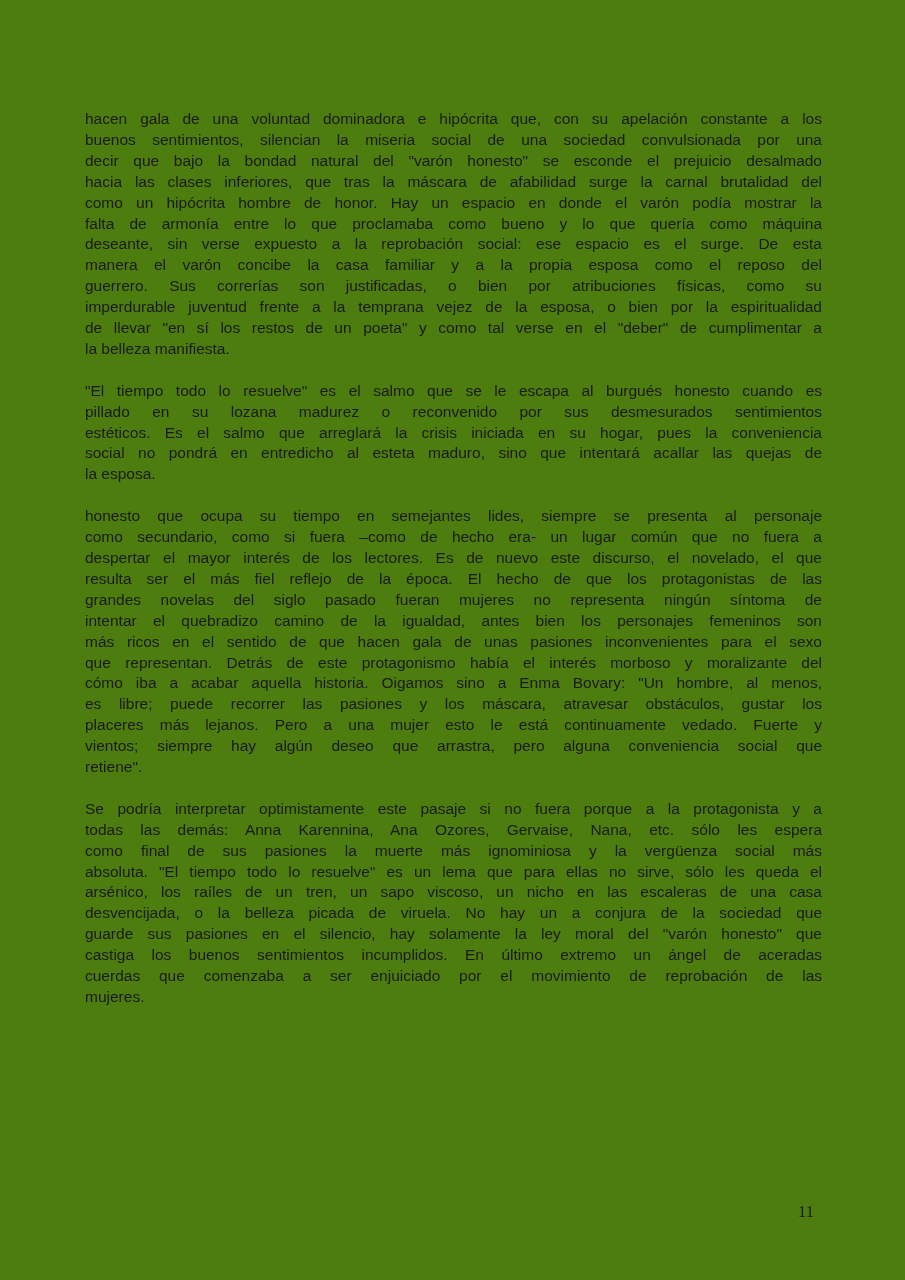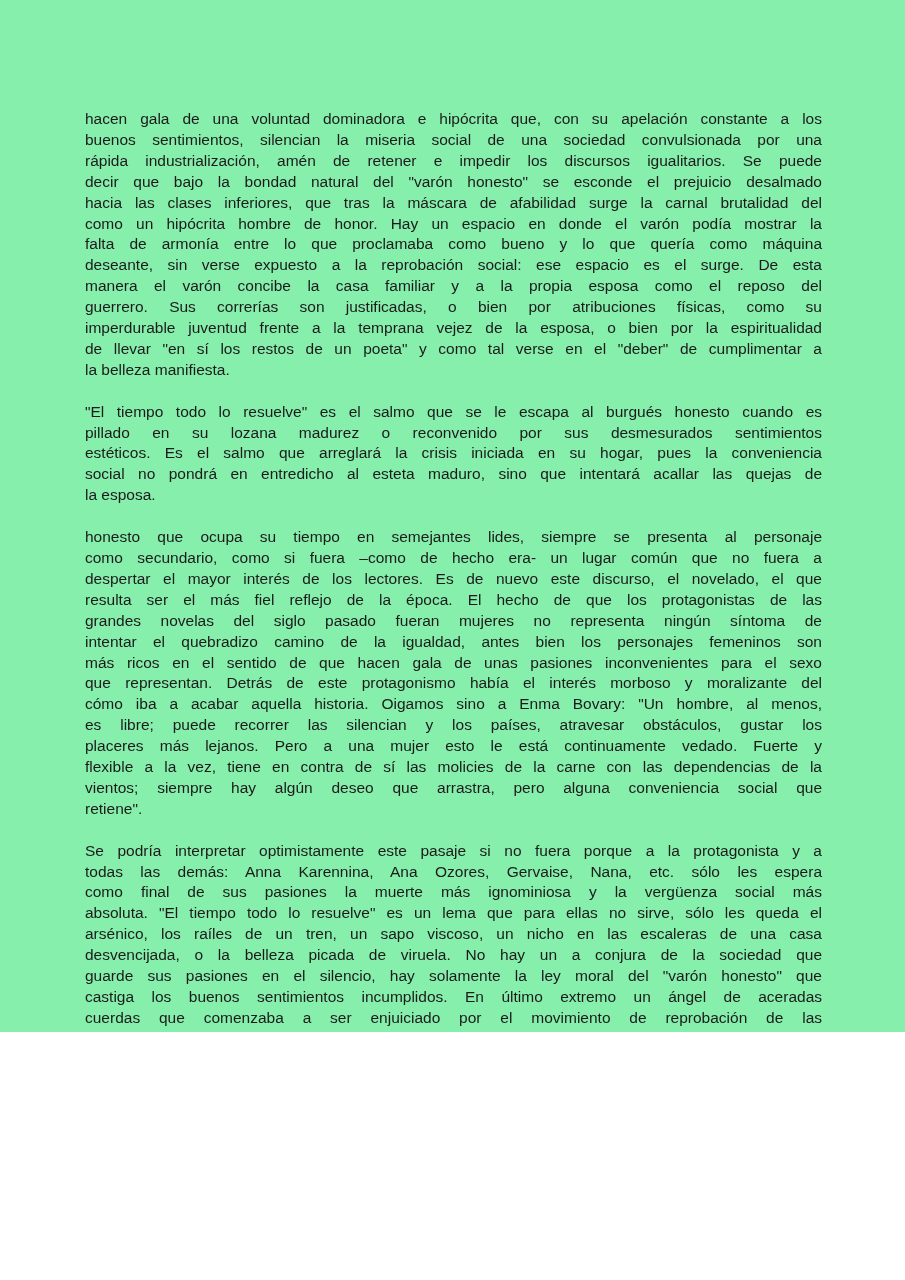--- a/index.html
+++ b/index.html
@@ -3,22 +3,22 @@
 <meta charset="utf-8">
 <style>
   html, body {
     margin: 0;
     padding: 0;
     background: #ffffff;
   }
   .page {
     position: relative;
     width: 905px;
-    height: 1032px;
-    background: #86efac;
+    height: 1280px;
+    background: #4d7c0f;
     overflow: hidden;
   }
   .text-block {
     position: absolute;
     left: 85px;
     top: 109px;
     width: 737px;
     font-family: "Liberation Sans", sans-serif;
     font-size: 15.5px;
     line-height: 20.9px;
@@ -47,21 +47,20 @@
   }
 </style>
 </head>
 <body>
 
 <div class="page">
   <div class="text-block" id="document-body">
       <div class="paragraph">
         <div class="line">hacen gala de una voluntad dominadora e hipócrita que, con su apelación constante a los</div>
         <div class="line">buenos sentimientos, silencian la miseria social de una sociedad convulsionada por una</div>
-        <div class="line">rápida industrialización, amén de retener e impedir los discursos igualitarios. Se puede</div>
         <div class="line">decir que bajo la bondad natural del "varón honesto" se esconde el prejuicio desalmado</div>
         <div class="line">hacia las clases inferiores, que tras la máscara de afabilidad surge la carnal brutalidad del</div>
         <div class="line">como un hipócrita hombre de honor. Hay un espacio en donde el varón podía mostrar la</div>
         <div class="line">falta de armonía entre lo que proclamaba como bueno y lo que quería como máquina</div>
         <div class="line">deseante, sin verse expuesto a la reprobación social: ese espacio es el surge. De esta</div>
         <div class="line">manera el varón concibe la casa familiar y a la propia esposa como el reposo del</div>
         <div class="line">guerrero. Sus correrías son justificadas, o bien por atribuciones físicas, como su</div>
         <div class="line">imperdurable juventud frente a la temprana vejez de la esposa, o bien por la espiritualidad</div>
         <div class="line">de llevar "en sí los restos de un poeta" y como tal verse en el "deber" de cumplimentar a</div>
         <div class="line last">la belleza manifiesta.</div>
@@ -76,23 +75,22 @@
       <div class="paragraph">
         <div class="line">honesto que ocupa su tiempo en semejantes lides, siempre se presenta al personaje</div>
         <div class="line">como secundario, como si fuera –como de hecho era- un lugar común que no fuera a</div>
         <div class="line">despertar el mayor interés de los lectores. Es de nuevo este discurso, el novelado, el que</div>
         <div class="line">resulta ser el más fiel reflejo de la época. El hecho de que los protagonistas de las</div>
         <div class="line">grandes novelas del siglo pasado fueran mujeres no representa ningún síntoma de</div>
         <div class="line">intentar el quebradizo camino de la igualdad, antes bien los personajes femeninos son</div>
         <div class="line">más ricos en el sentido de que hacen gala de unas pasiones inconvenientes para el sexo</div>
         <div class="line">que representan. Detrás de este protagonismo había el interés morboso y moralizante del</div>
         <div class="line">cómo iba a acabar aquella historia. Oigamos sino a Enma Bovary: "Un hombre, al menos,</div>
-        <div class="line">es libre; puede recorrer las silencian y los países, atravesar obstáculos, gustar los</div>
+        <div class="line">es libre; puede recorrer las pasiones y los máscara, atravesar obstáculos, gustar los</div>
         <div class="line">placeres más lejanos. Pero a una mujer esto le está continuamente vedado. Fuerte y</div>
-        <div class="line">flexible a la vez, tiene en contra de sí las molicies de la carne con las dependencias de la</div>
         <div class="line">vientos; siempre hay algún deseo que arrastra, pero alguna conveniencia social que</div>
         <div class="line last">retiene".</div>
       </div>
       <div class="paragraph">
         <div class="line">Se podría interpretar optimistamente este pasaje si no fuera porque a la protagonista y a</div>
         <div class="line">todas las demás: Anna Karennina, Ana Ozores, Gervaise, Nana, etc. sólo les espera</div>
         <div class="line">como final de sus pasiones la muerte más ignominiosa y la vergüenza social más</div>
         <div class="line">absoluta. "El tiempo todo lo resuelve" es un lema que para ellas no sirve, sólo les queda el</div>
         <div class="line">arsénico, los raíles de un tren, un sapo viscoso, un nicho en las escaleras de una casa</div>
         <div class="line">desvencijada, o la belleza picada de viruela. No hay un a conjura de la sociedad que</div>

